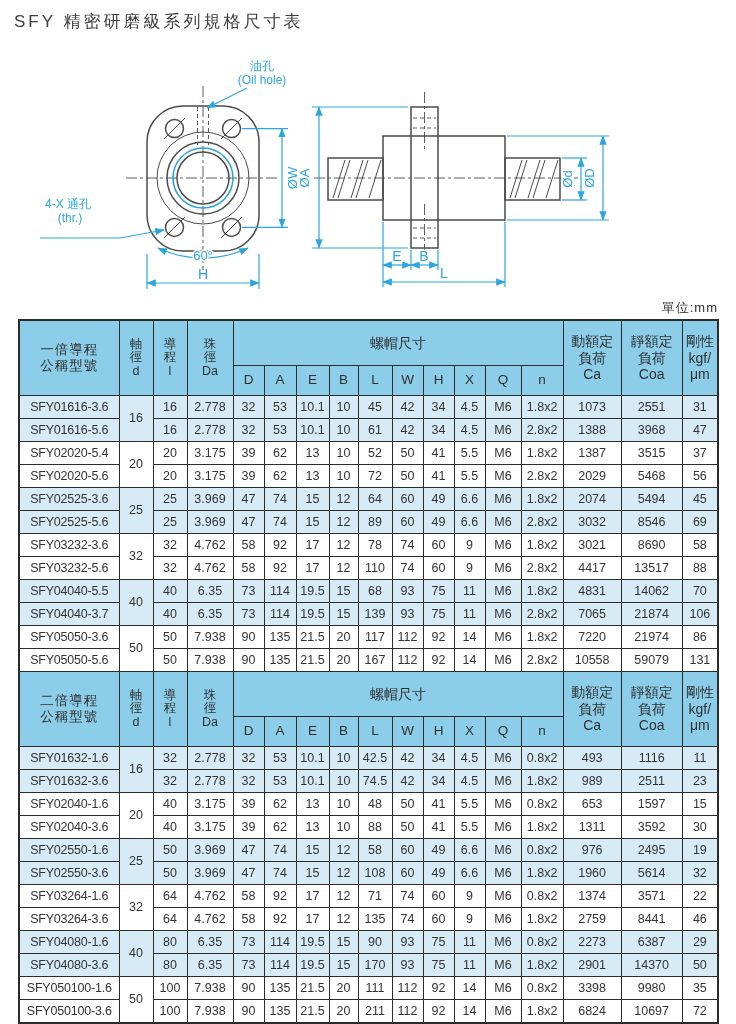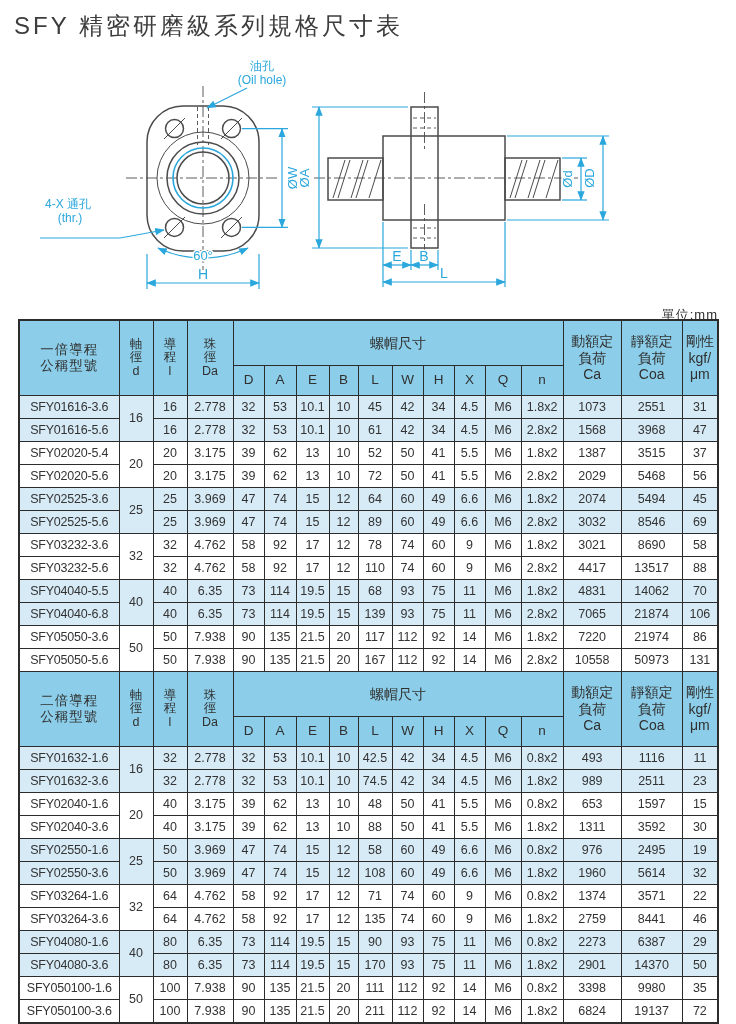--- a/index.html
+++ b/index.html
@@ -3,25 +3,25 @@
 <meta charset="utf-8">
 <style>
   html,body{margin:0;padding:0;}
   body{
     width:736px;height:1024px;position:relative;background:#ffffff;
     font-family:"Liberation Sans","DejaVu Sans",sans-serif;
     overflow:hidden;color:#3a3a3a;
   }
   .page-title{
     position:absolute;left:14px;top:10px;margin:0;
-    font-size:24px;font-weight:500;color:#3d3d3d;letter-spacing:3px;
+    font-size:17px;font-weight:500;color:#3d3d3d;letter-spacing:3px;
     font-family:"Liberation Sans","DejaVu Sans",sans-serif;
   }
   .drawing{position:absolute;left:0;top:52px;}
-  .unit-label{position:absolute;right:18px;top:306px;font-size:13px;color:#2f2f2f;letter-spacing:1px;}
+  .unit-label{position:absolute;right:18px;top:299px;font-size:13px;color:#2f2f2f;letter-spacing:1px;}
   table.spec{
     position:absolute;left:18px;top:319px;width:700px;
     border-collapse:collapse;table-layout:fixed;
     border:2px solid #2c2c2c;
   }
   table.spec th,table.spec td{
     border:1.5px solid #2c2c2c;text-align:center;vertical-align:middle;
     padding:0;overflow:hidden;white-space:pre-line;
   }
   table.spec th{
@@ -247,21 +247,21 @@
         <td>32</td>
         <td>53</td>
         <td>10.1</td>
         <td>10</td>
         <td>61</td>
         <td>42</td>
         <td>34</td>
         <td>4.5</td>
         <td>M6</td>
         <td>2.8x2</td>
-        <td>1568</td>
+        <td>1388</td>
         <td>3968</td>
         <td>47</td>
       </tr>
       <tr class="plain">
         <td class="td-model">SFY02020-5.4</td>
         <td rowspan="2" class="td-d">20</td>
         <td>20</td>
         <td>3.175</td>
         <td>39</td>
         <td>62</td>
@@ -382,21 +382,21 @@
         <td>93</td>
         <td>75</td>
         <td>11</td>
         <td>M6</td>
         <td>1.8x2</td>
         <td>4831</td>
         <td>14062</td>
         <td>70</td>
       </tr>
       <tr class="shade">
-        <td class="td-model">SFY04040-6.8</td>
+        <td class="td-model">SFY04040-3.7</td>
         <td>40</td>
         <td>6.35</td>
         <td>73</td>
         <td>114</td>
         <td>19.5</td>
         <td>15</td>
         <td>139</td>
         <td>93</td>
         <td>75</td>
         <td>11</td>
@@ -433,21 +433,21 @@
         <td>135</td>
         <td>21.5</td>
         <td>20</td>
         <td>167</td>
         <td>112</td>
         <td>92</td>
         <td>14</td>
         <td>M6</td>
         <td>2.8x2</td>
         <td>10558</td>
-        <td>50973</td>
+        <td>59079</td>
         <td>131</td>
       </tr>
       <tr class="header-row">
         <th rowspan="2" class="th-model">二倍導程
 公稱型號</th>
         <th rowspan="2" class="th-vert">軸
 徑
 d</th>
         <th rowspan="2" class="th-vert">導
 程
@@ -690,17 +690,17 @@
         <td>135</td>
         <td>21.5</td>
         <td>20</td>
         <td>211</td>
         <td>112</td>
         <td>92</td>
         <td>14</td>
         <td>M6</td>
         <td>1.8x2</td>
         <td>6824</td>
-        <td>19137</td>
+        <td>10697</td>
         <td>72</td>
       </tr>
     </tbody>
 </table>
 
 </body></html>

